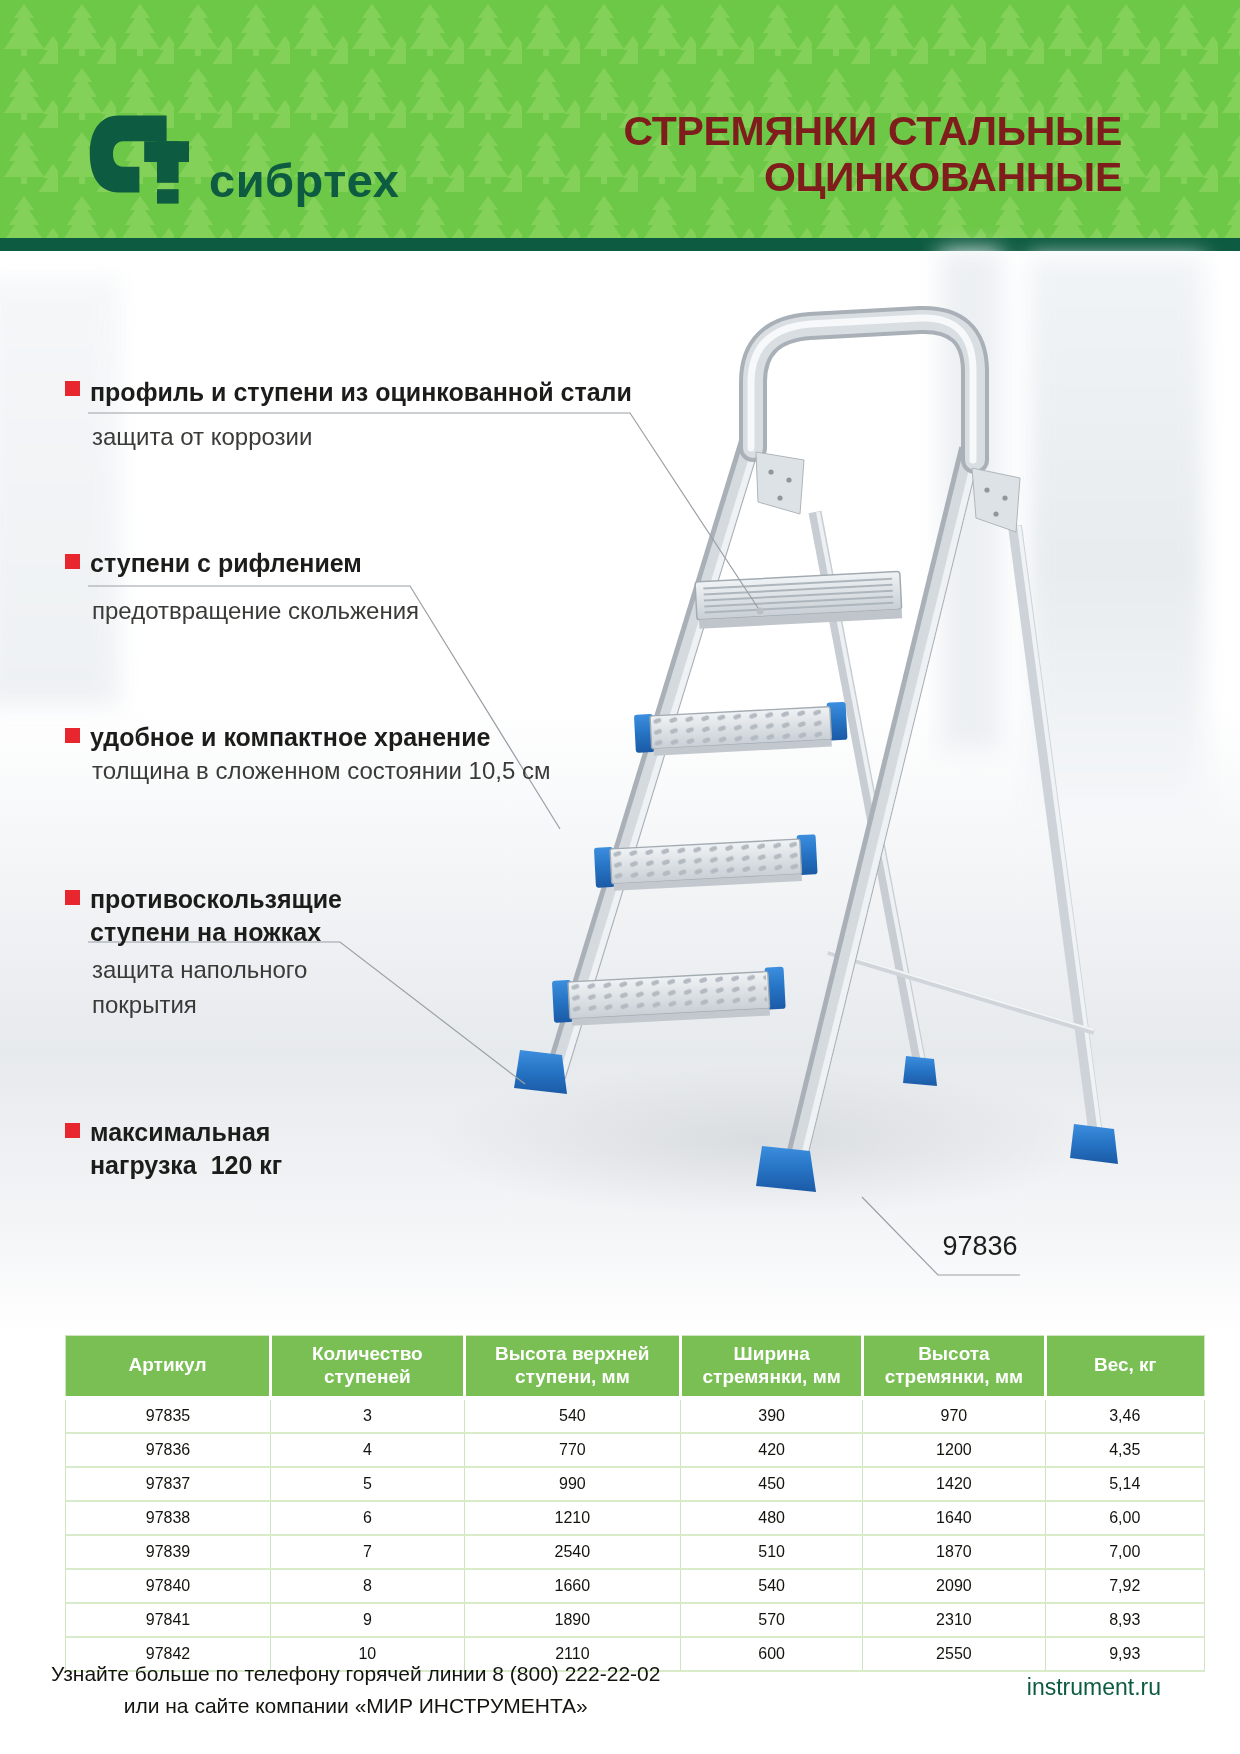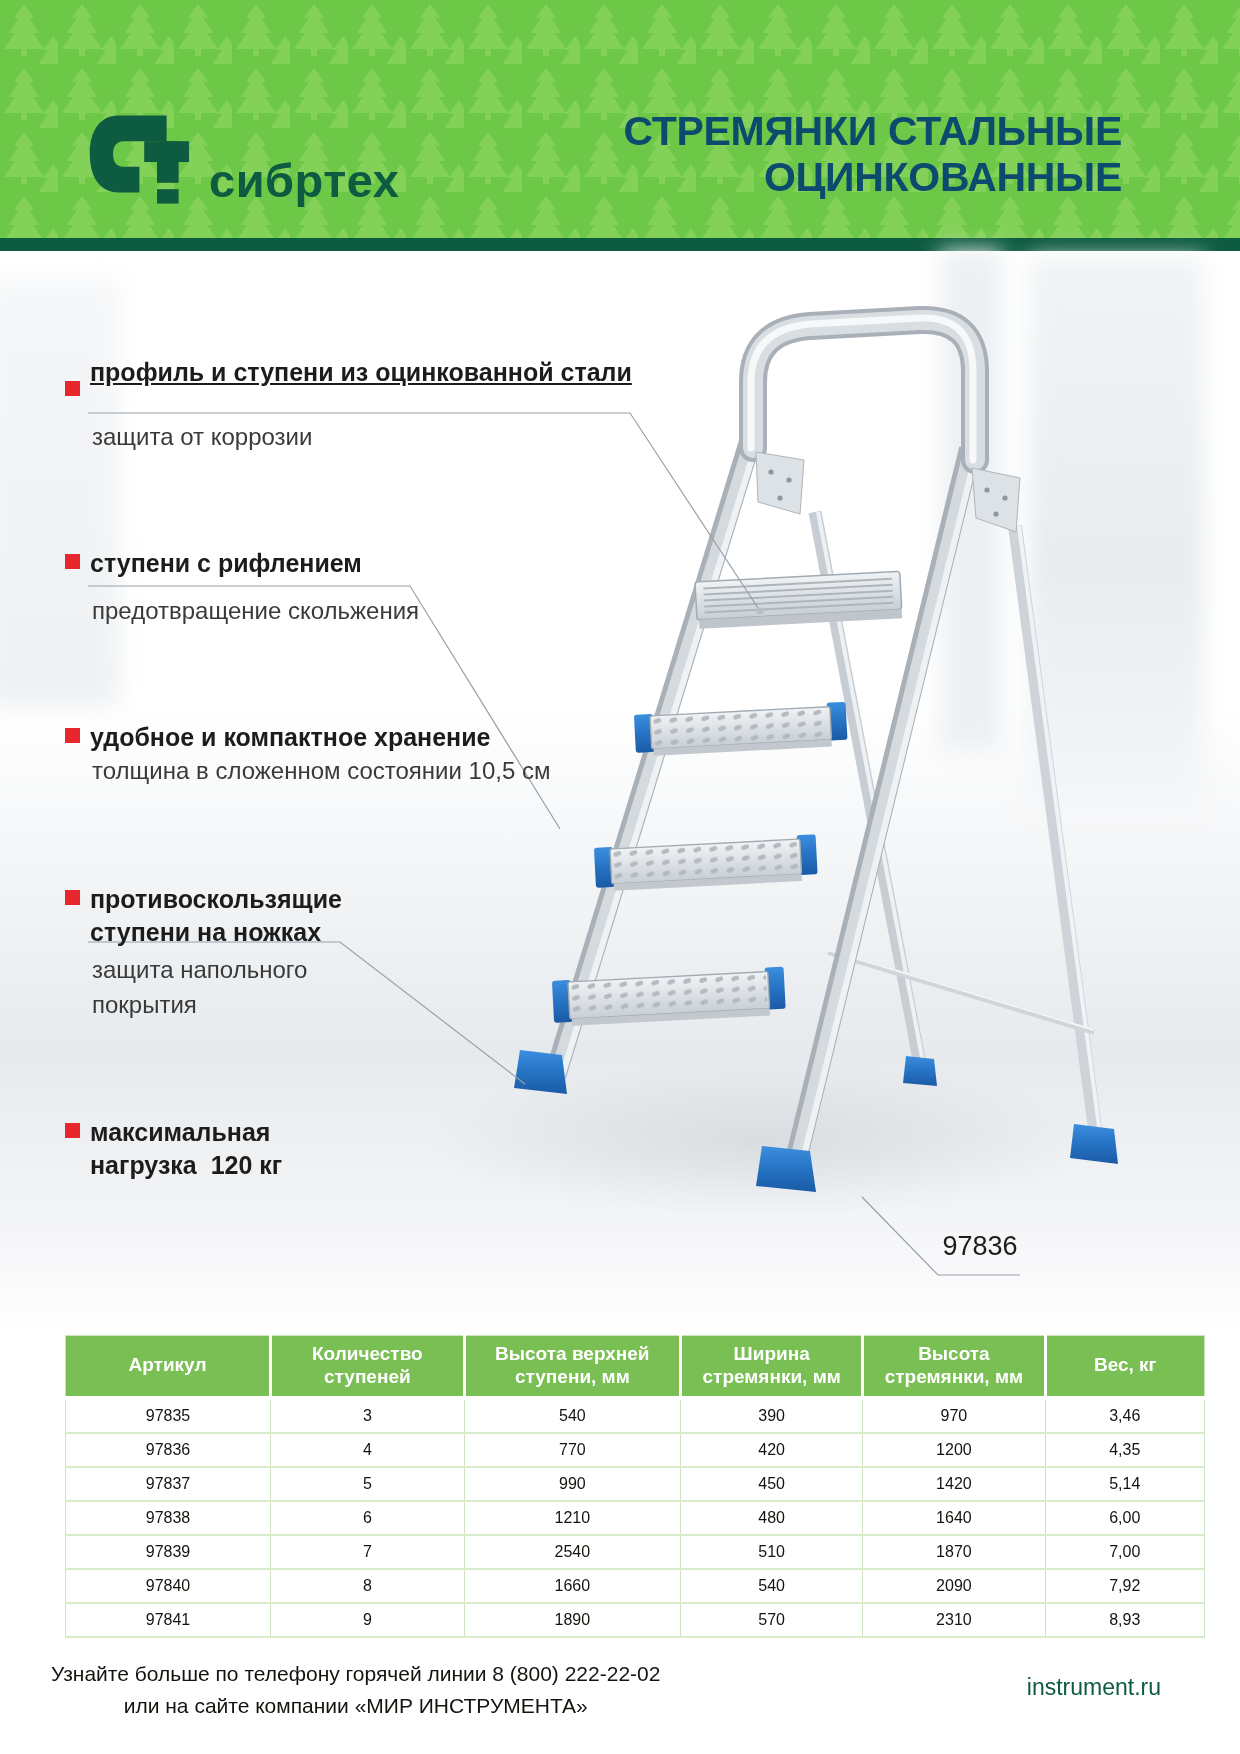--- a/index.html
+++ b/index.html
@@ -5,41 +5,41 @@
   html,body{margin:0;padding:0;background:#e8e8e8;}
   .page{position:relative;width:1240px;height:1754px;margin:0 auto;background:#ffffff;overflow:hidden;
         font-family:"Liberation Sans",sans-serif;color:#1d1d1b;}
 
   
   .header{position:absolute;left:0;top:0;width:1240px;height:238px;background:#6ec847;}
   .trees{position:absolute;inset:0;display:block;}
   .logo{position:absolute;left:72px;top:98px;display:flex;align-items:flex-end;gap:7px;}
   .logo-mark{display:block;}
   .logo-text{font-size:47px;font-weight:bold;color:#0d5b40;letter-spacing:.5px;line-height:1;padding-bottom:6px;}
-  .title{position:absolute;right:118px;top:108px;text-align:right;color:#0c4a6e;
+  .title{position:absolute;right:118px;top:108px;text-align:right;color:#7f1d1d;
          font-size:41px;font-weight:bold;line-height:1.13;letter-spacing:-.3px;}
   .divider{position:absolute;left:0;top:238px;width:1240px;height:13px;background:#0d5b40;}
 
   
   .main{position:absolute;left:0;top:251px;width:1240px;height:1084px;}
   .photo-bg{position:absolute;inset:0;background:
       radial-gradient(ellipse 480px 110px at 760px 890px, rgba(110,120,130,.16), rgba(110,120,130,0) 70%),
       linear-gradient(180deg,#ffffff 0%,#ffffff 42%,#f1f3f5 60%,#e7eaed 74%,#f4f5f7 90%,#ffffff 100%);}
   .win{position:absolute;filter:blur(11px);}
   .win-r1{right:36px;top:6px;width:175px;height:560px;background:linear-gradient(180deg,#f1f4f6,#e8ecef 55%,#f5f7f9);}
   .win-r2{right:238px;top:0;width:62px;height:500px;background:#edf0f3;}
   .win-l1{left:-20px;top:26px;width:140px;height:430px;background:linear-gradient(180deg,#f4f6f8,#eceff2);opacity:.85;}
 
   .ladder{position:absolute;left:470px;top:13px;}
   .callouts{position:absolute;left:0;top:0;}
 
   .bullet{position:absolute;width:15px;height:15px;background:#e8262d;}
   .ft{position:absolute;margin:0;font-size:25px;font-weight:bold;color:#1c1c1a;line-height:1.3;white-space:pre-wrap;}
   .fs{position:absolute;margin:2px;font-size:24px;font-weight:normal;color:#3a3a38;line-height:1.45;}
-  .b1{left:65px;top:130px;} .f1t{left:90px;top:105px;text-decoration:underline;} .f1s{left:90px;top:167px;}
+  .b1{left:65px;top:130px;} .f1t{left:90px;top:125px;} .f1s{left:90px;top:167px;}
   .b2{left:65px;top:303px;} .f2t{left:90px;top:296px;} .f2s{left:90px;top:341px;}
   .b3{left:65px;top:477px;} .f3t{left:90px;top:470px;} .f3s{left:90px;top:501px;}
   .b4{left:65px;top:639px;} .f4t{left:90px;top:632px;width:310px;} .f4s{left:90px;top:700px;width:240px;}
   .b5{left:65px;top:872px;} .f5t{left:90px;top:865px;width:260px;}
 
   .product-label{position:absolute;left:930px;top:980px;width:100px;text-align:center;
                  font-size:27px;color:#1d1d1b;}
 
   
   .spec-wrap{position:absolute;left:65px;top:1335px;width:1140px;}
@@ -307,20 +307,28 @@
 
           <tr>
             <td>97841</td>
             <td>9</td>
             <td>1890</td>
             <td>570</td>
             <td>2310</td>
             <td>8,93</td>
           </tr>
 
+          <tr>
+            <td>97842</td>
+            <td>10</td>
+            <td>2110</td>
+            <td>600</td>
+            <td>2550</td>
+            <td>9,93</td>
+          </tr>
         </tbody>
     </table>
   </section>
 
   <footer class="footer">
     <div class="footer-left">
       <div>Узнайте больше по телефону горячей линии 8 (800) 222-22-02</div>
       <div>или на сайте компании «МИР ИНСТРУМЕНТА»</div>
     </div>
     <div class="footer-site">instrument.ru</div>

